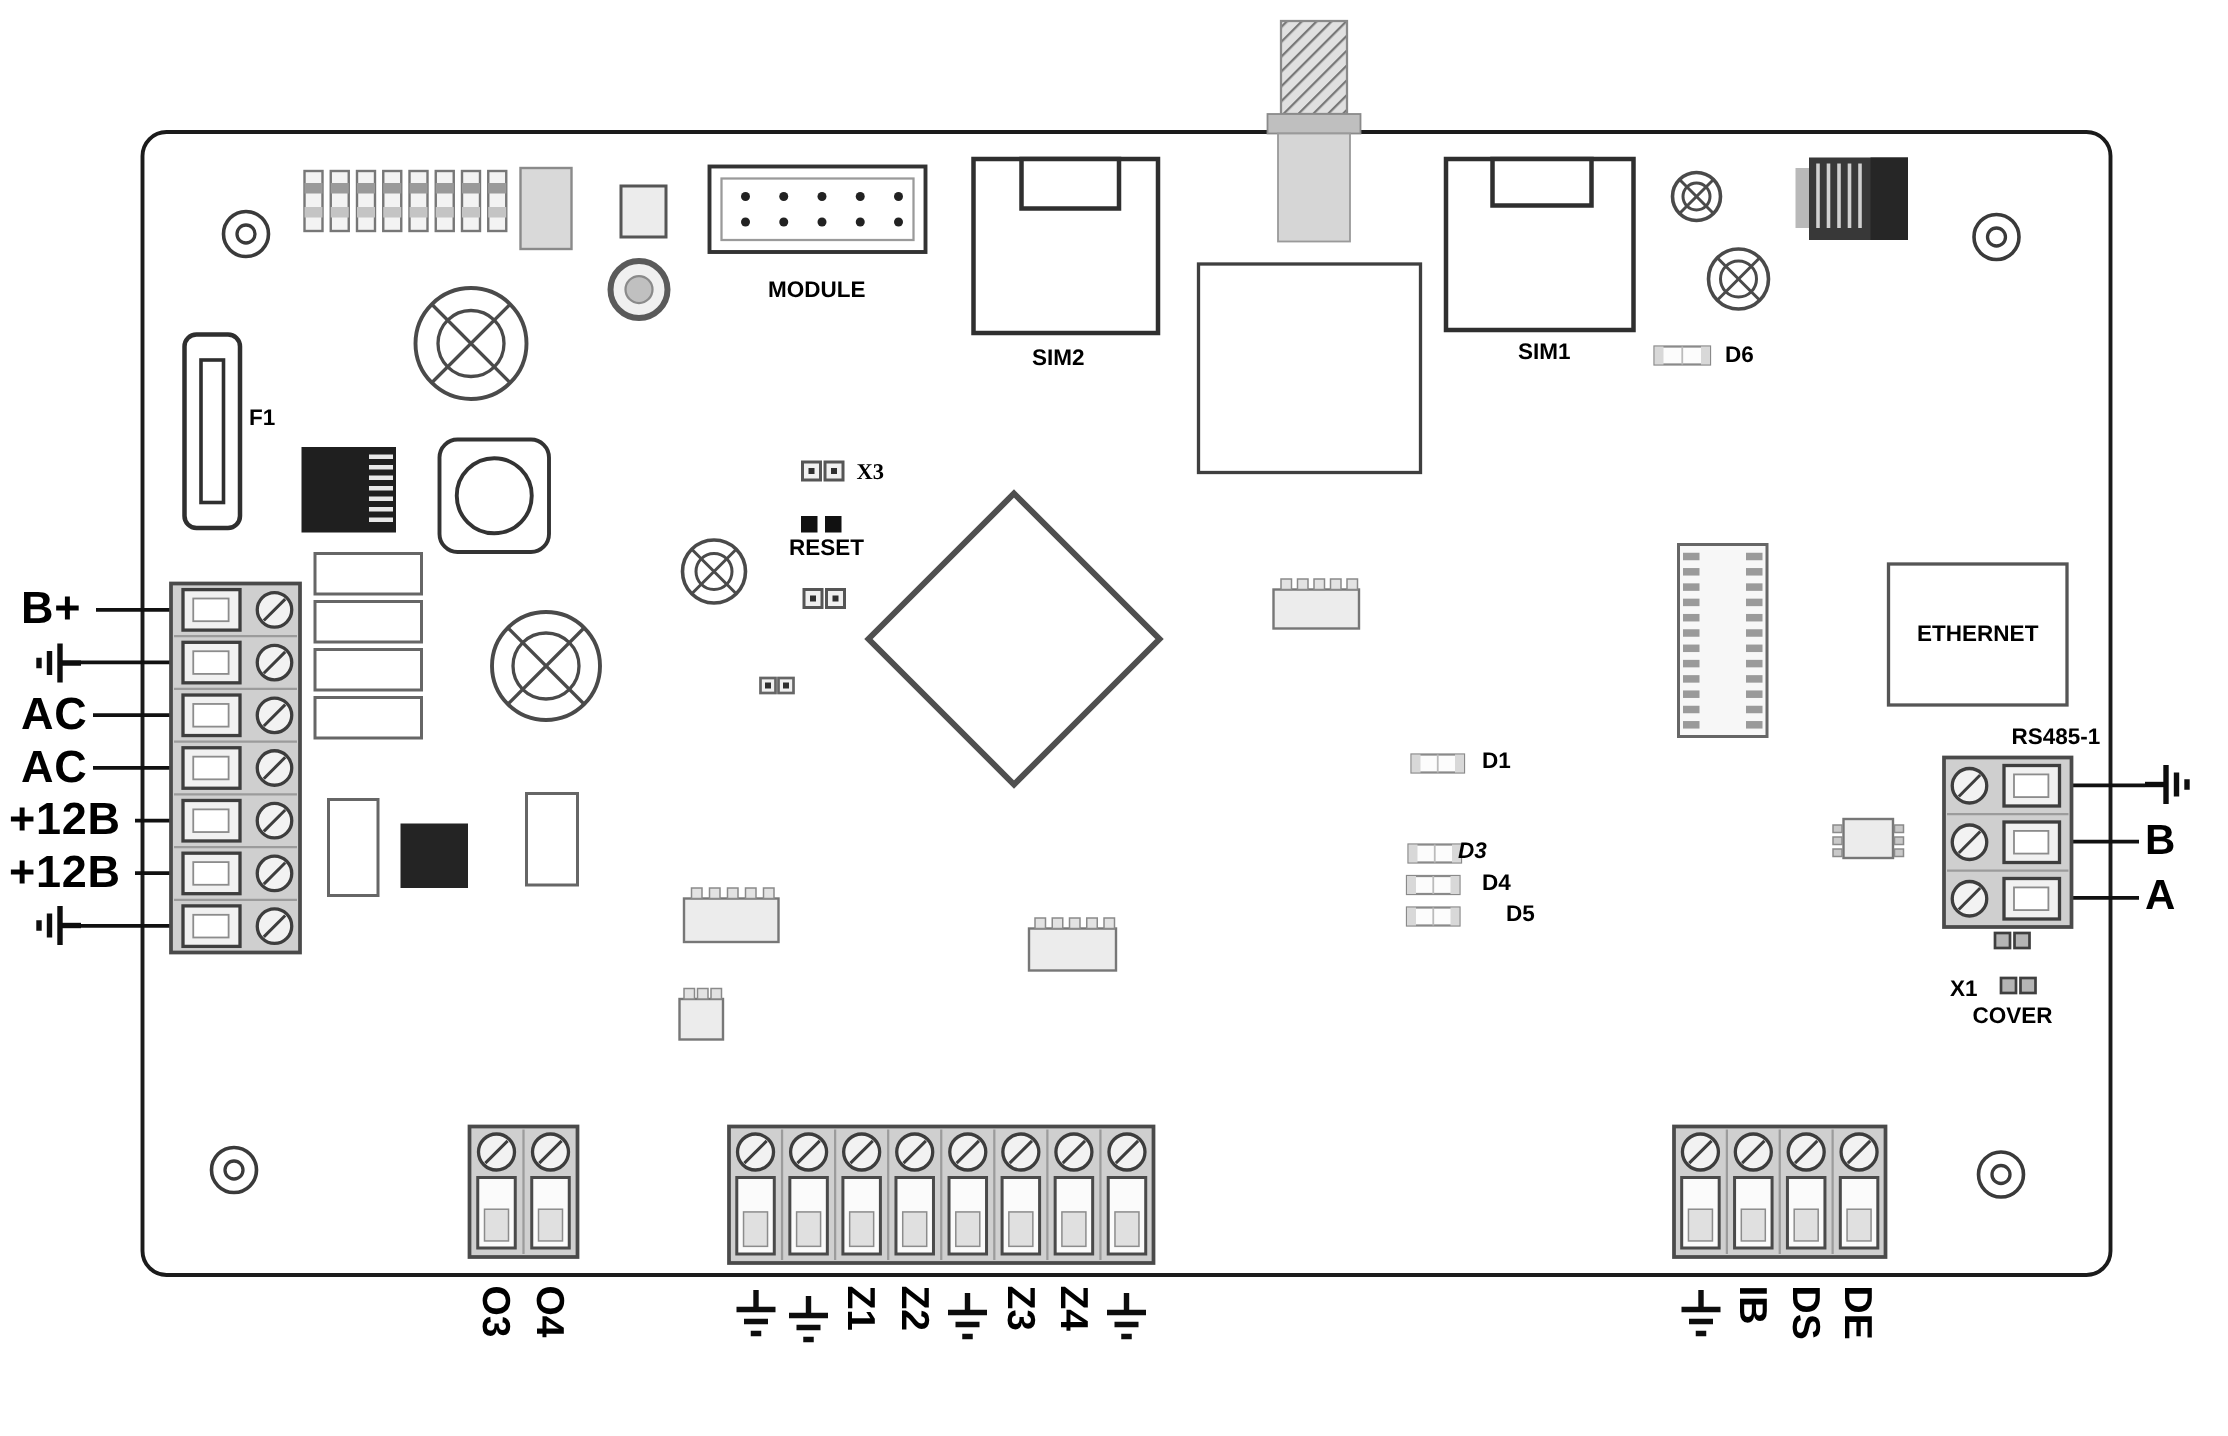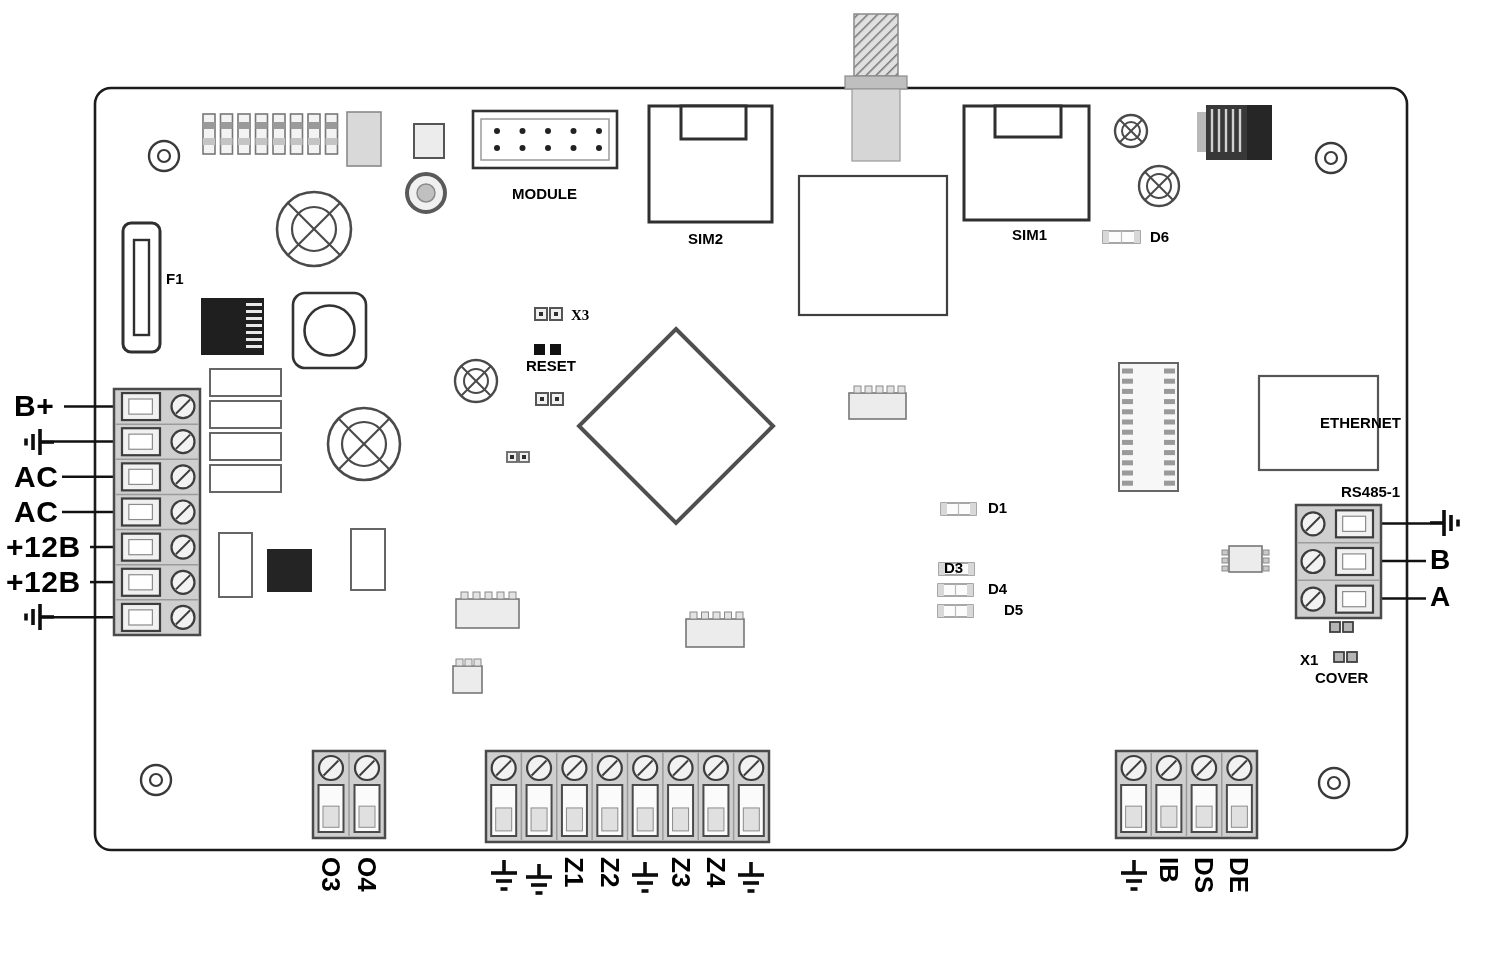--- a/index.html
+++ b/index.html
@@ -9,21 +9,21 @@
   }
   #board-svg { position:absolute; left:0; top:0; }
   .lbl { position:absolute; font-weight:bold; color:#000; line-height:1.1; white-space:nowrap; }
   .lbl-s  { font-size:15px; }
   .lbl-xl { font-size:30px; letter-spacing:0.5px; }
   .lbl-ba { font-size:28px; }
   .rot {
     position:absolute; font-size:26px; font-weight:bold; color:#000; white-space:nowrap;
     transform:rotate(90deg); transform-origin:0 0; line-height:30px;
   }
-  .center { text-align:center;padding-left:42px; }
+  .center { text-align:center; }
   .gicon { position:absolute; }
   .gicon svg line { stroke:#0d0d0d; stroke-width:3.6; }
 </style>
 </head>
 <body>
 
 <div id="canvas">
 
   <svg id="board-svg" width="1485" height="957">
     <defs>
@@ -479,21 +479,21 @@
   <div class="lbl lbl-s" style="left:1012px; top:227px;">SIM1</div>
   <div class="lbl lbl-s" style="left:1150px; top:229px;">D6</div>
   <div class="lbl lbl-s" style="left:166px; top:271px;">F1</div>
   <div class="lbl lbl-s" style="left:571px; top:307px;font-family:Liberation Serif, serif;">X3</div>
   <div class="lbl lbl-s" style="left:526px; top:358px;">RESET</div>
   <div class="lbl lbl-s center" style="left:1259px; top:415px; width:119px;">ETHERNET</div>
   <div class="lbl lbl-s" style="left:1297px; top:484px;margin-left:44px;">RS485-1</div>
   <div class="lbl lbl-s" style="left:1300px; top:652px;">X1</div>
   <div class="lbl lbl-s" style="left:1315px; top:670px;">COVER</div>
   <div class="lbl lbl-s" style="left:988px; top:500px;">D1</div>
-  <div class="lbl lbl-s" style="left:944px; top:560px;">D3</div>
+  <div class="lbl lbl-s" style="left:972px; top:560px;font-style:italic;">D3</div>
   <div class="lbl lbl-s" style="left:988px; top:581px;">D4</div>
   <div class="lbl lbl-s" style="left:988px; top:602px;margin-left:16px;">D5</div>
 
   <div class="lbl lbl-xl" style="left:14px; top:389px;">B+</div>
   <div class="gicon" style="left:16px; top:427px;">
     <svg width="38" height="30" viewBox="0 0 38 30">
         <line x1="24" y1="15" x2="38" y2="15"></line>
         <line x1="24" y1="2" x2="24" y2="28"></line>
         <line x1="17" y1="7" x2="17" y2="23"></line>
         <line x1="10" y1="11.5" x2="10" y2="18.5"></line>

